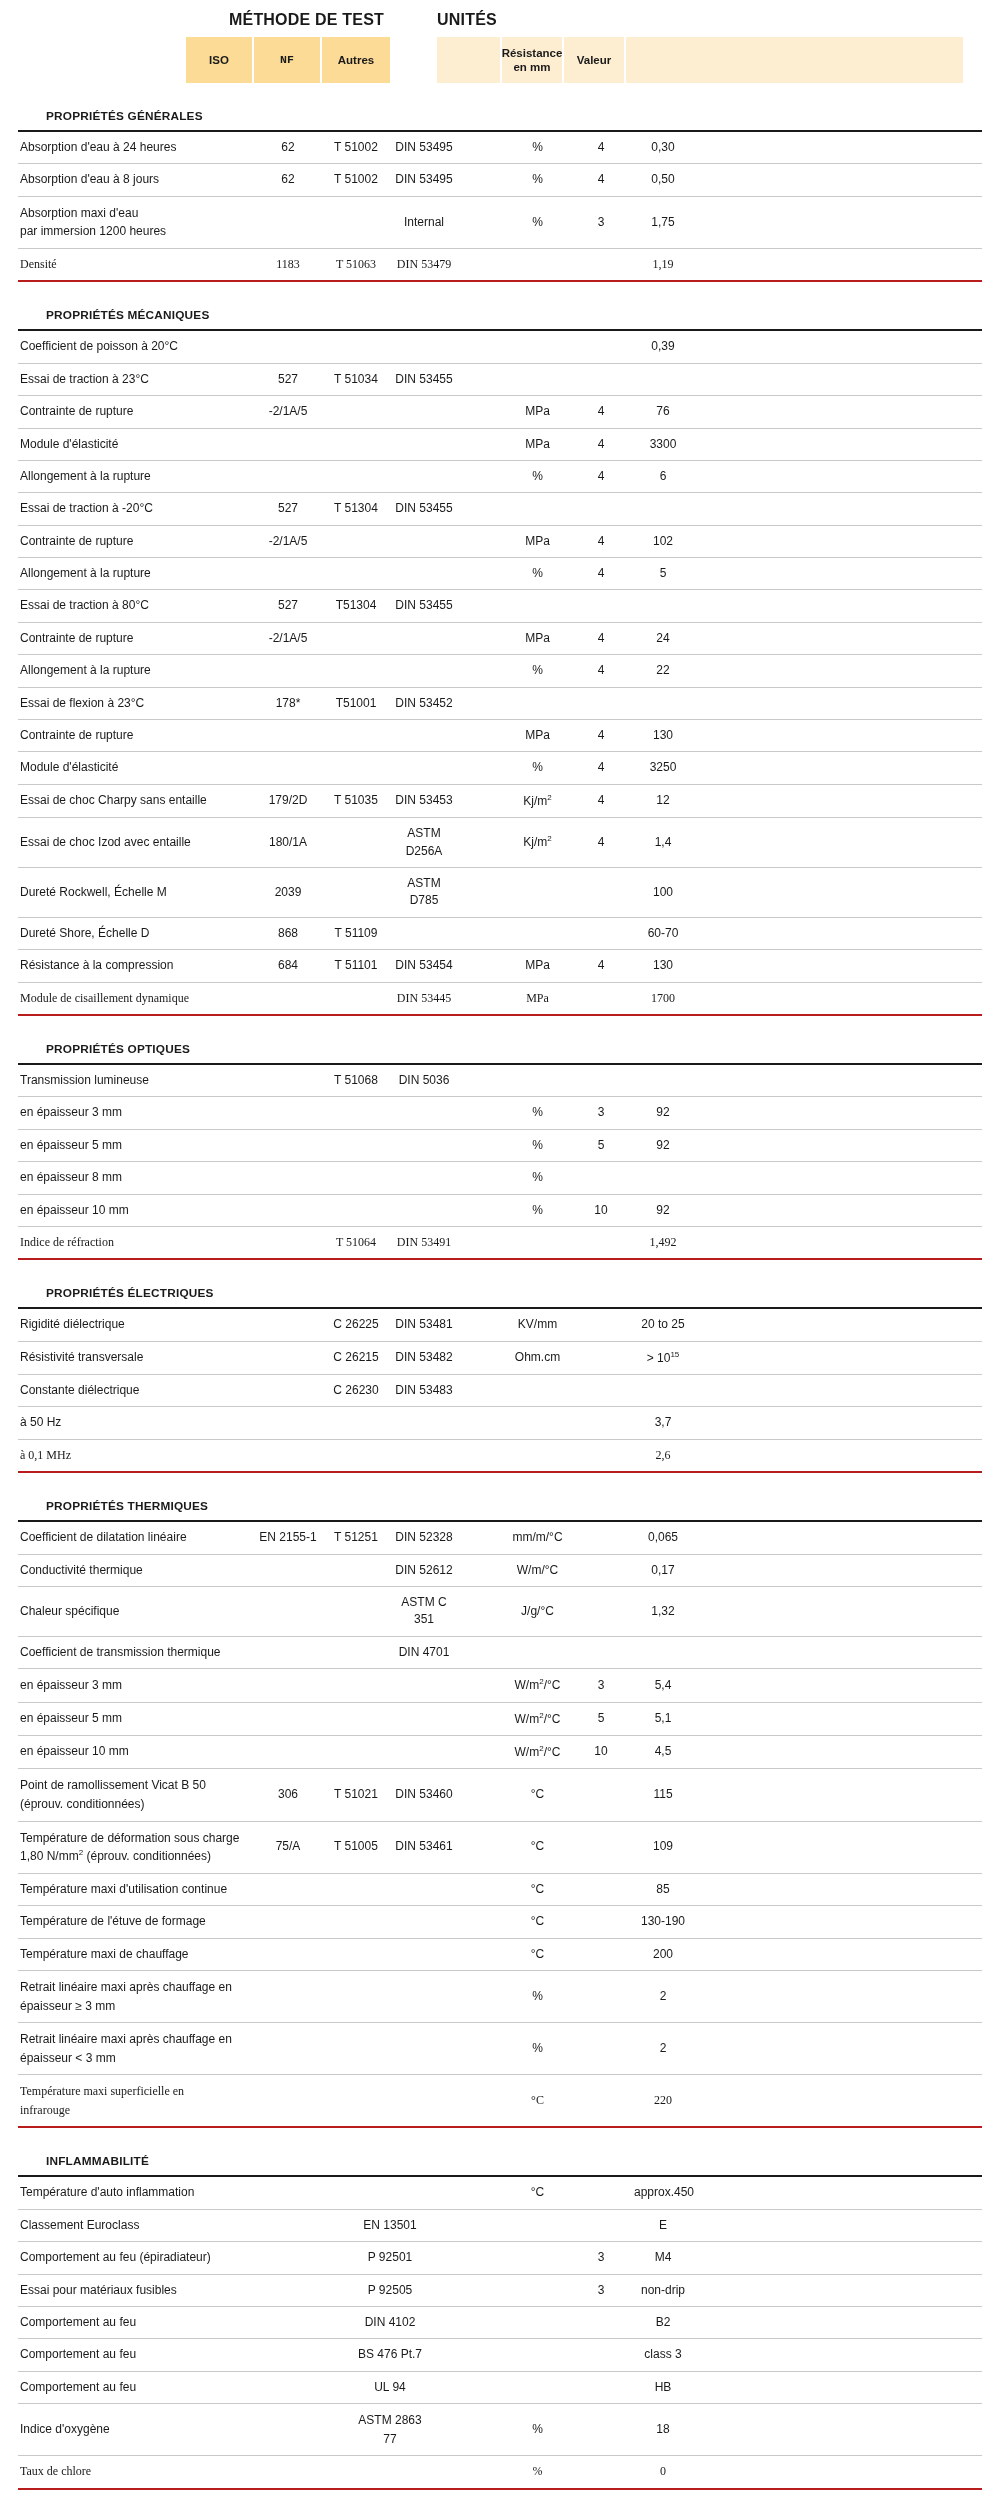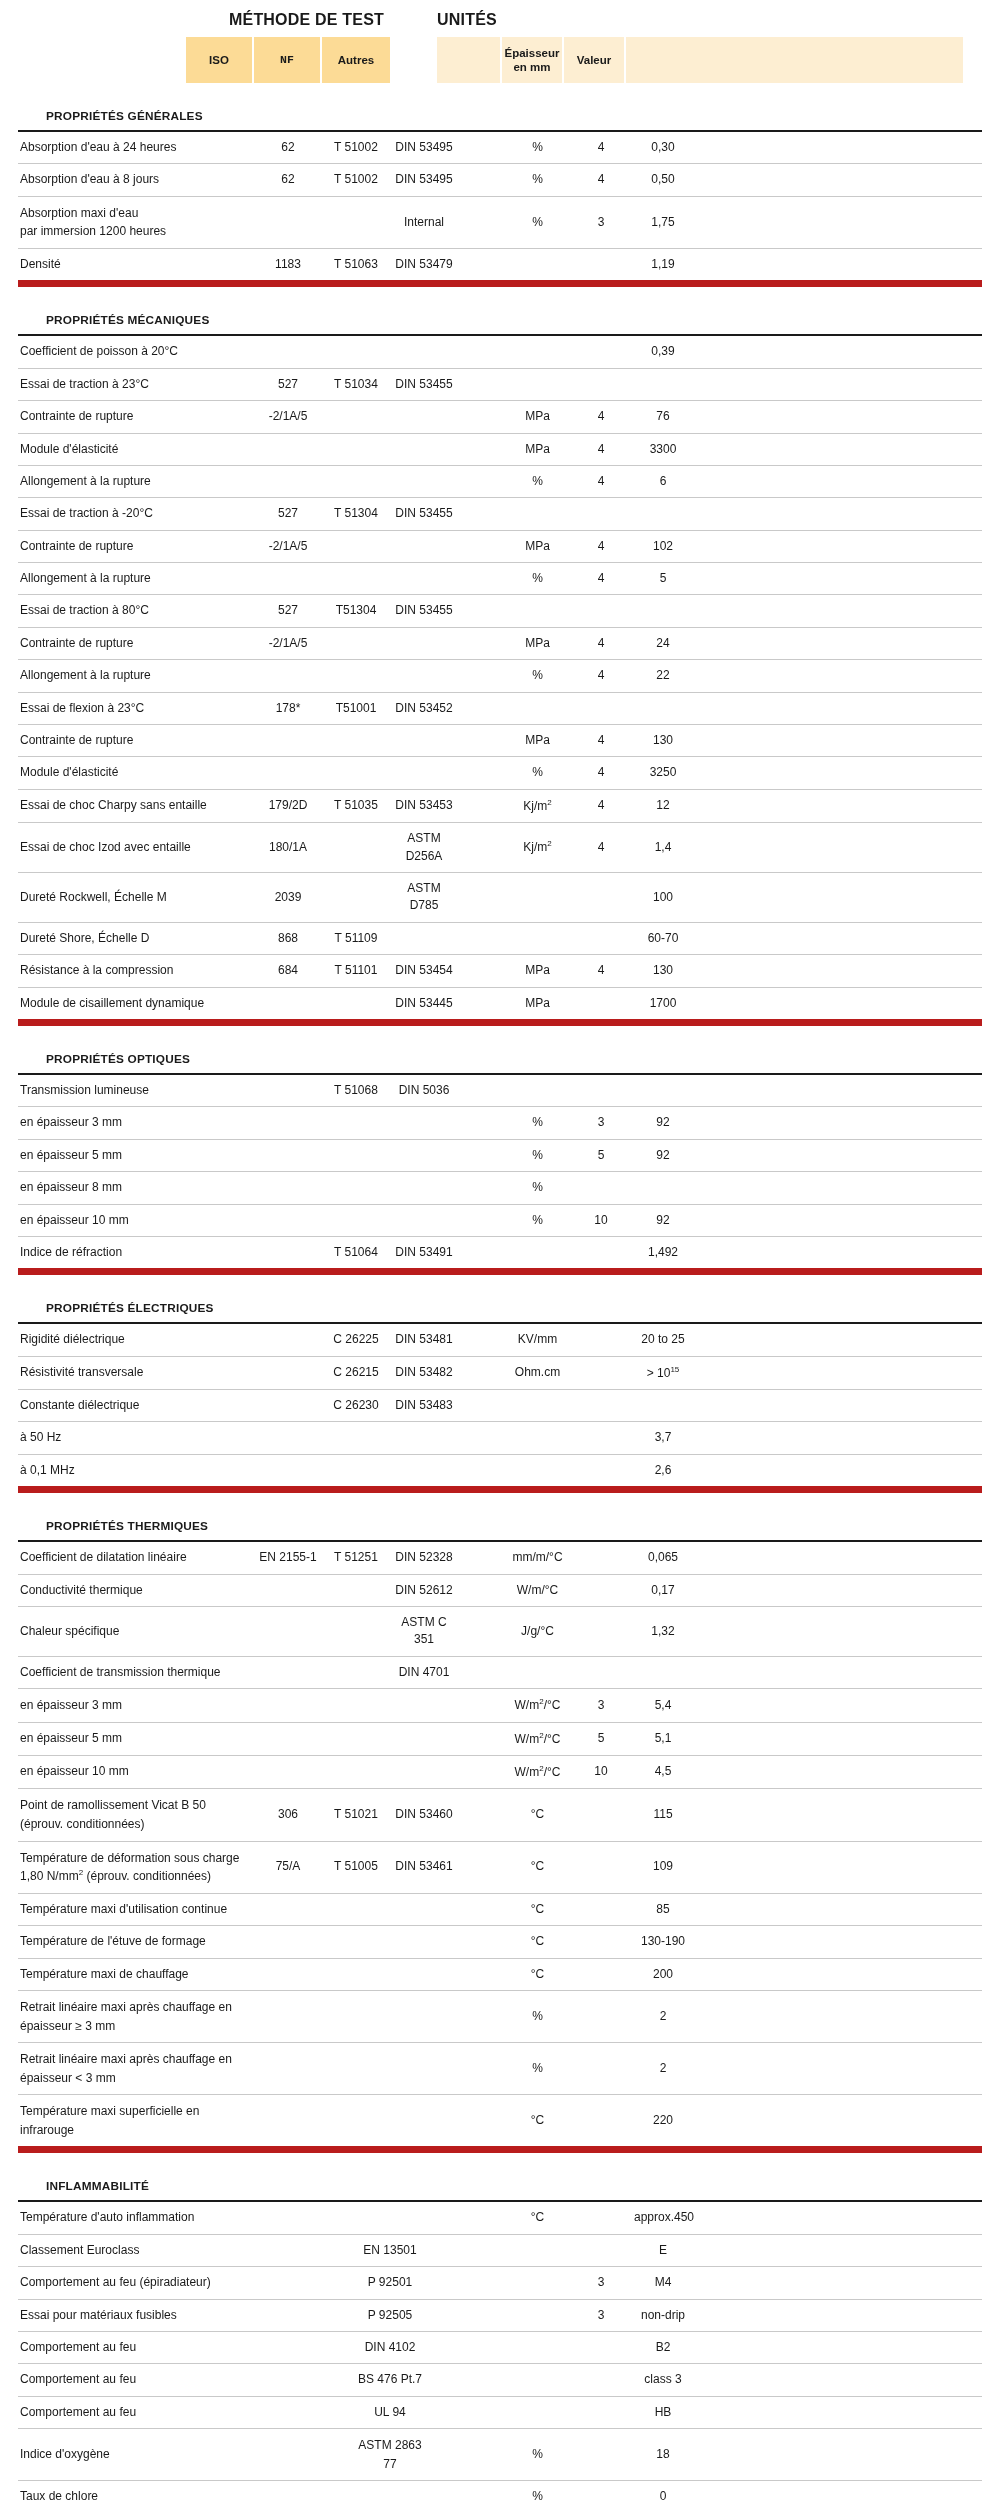--- a/index.html
+++ b/index.html
@@ -104,21 +104,21 @@
     padding: 0;
     font-size: 0;
   }
   table.props td {
     border-bottom: 1px solid #c9c9c9;
     font-size: 12px;
     padding: 7px 2px;
     vertical-align: middle;
     line-height: 1.45;
   }
-  table.props tr:last-child td { border-bottom: 7px solid #b91c1c; }
+  table.props tr:last-child td { border-bottom: 2px solid #b91c1c; font-family: Liberation Serif, serif; }
   td.label { text-align: left; padding-left: 4px; }
   td.num   { text-align: center; }
   td.unit  { text-align: center; }
   .tall td { height: 42px; }
   .two-line { line-height: 1.55; margin-top: 46px; }
   sup { font-size: 8px; vertical-align: super; }
 
   
   col.w-label { width: 236px; }
   col.w-iso   { width: 68px; }
@@ -144,21 +144,21 @@
 
   <div class="chips-row">
     <div class="chip-spacer"></div>
     <div class="chip c-iso">ISO</div>
     <div class="chip c-nf">NF</div>
     <div class="chip c-autres">Autres</div>
     <div class="chip-gap"></div>
     <div class="chip plain c-unit"></div>
     <div class="chip plain c-ep">
       <span>
-        <span>Épaisseur</span><br>
+        <span>Résistance</span><br>
         <span>en mm</span>
       </span>
     </div>
     <div class="chip plain c-val">Valeur</div>
     <div class="chip blank c-tail"></div>
   </div>
 
   <div id="sections-host">
       <div class="section">
         <div class="section-title">PROPRIÉTÉS GÉNÉRALES</div>

